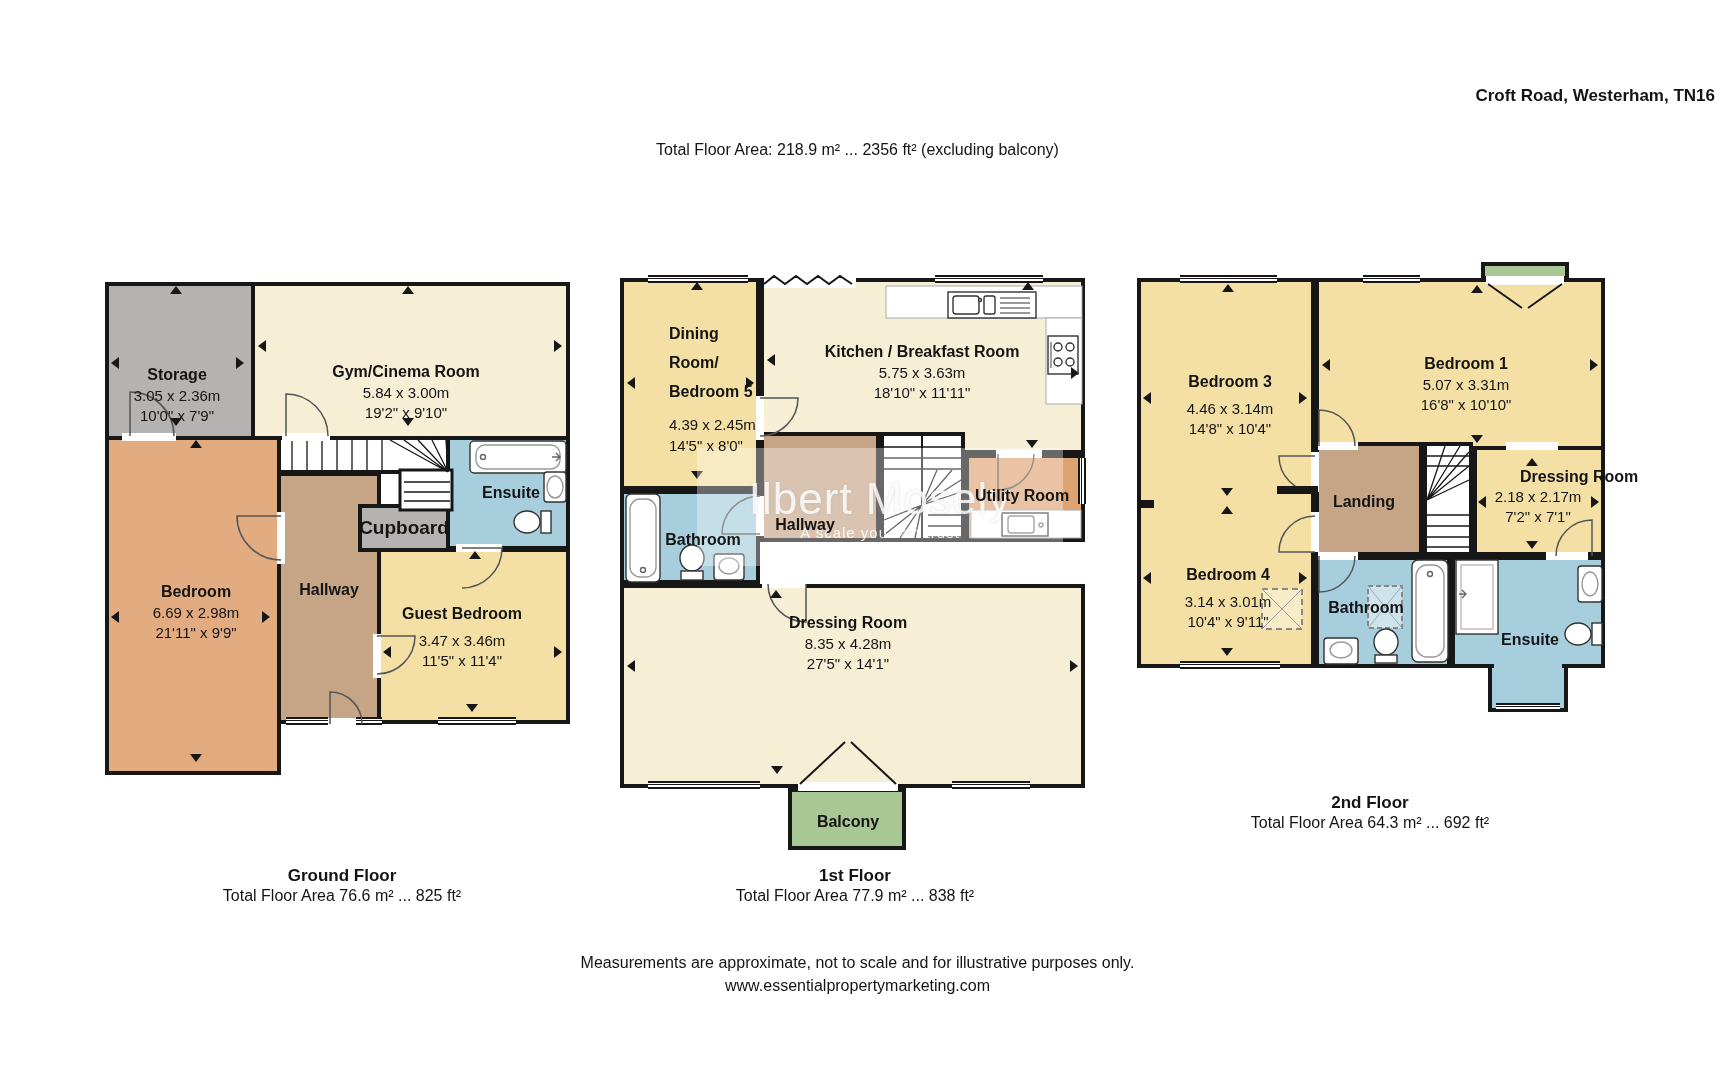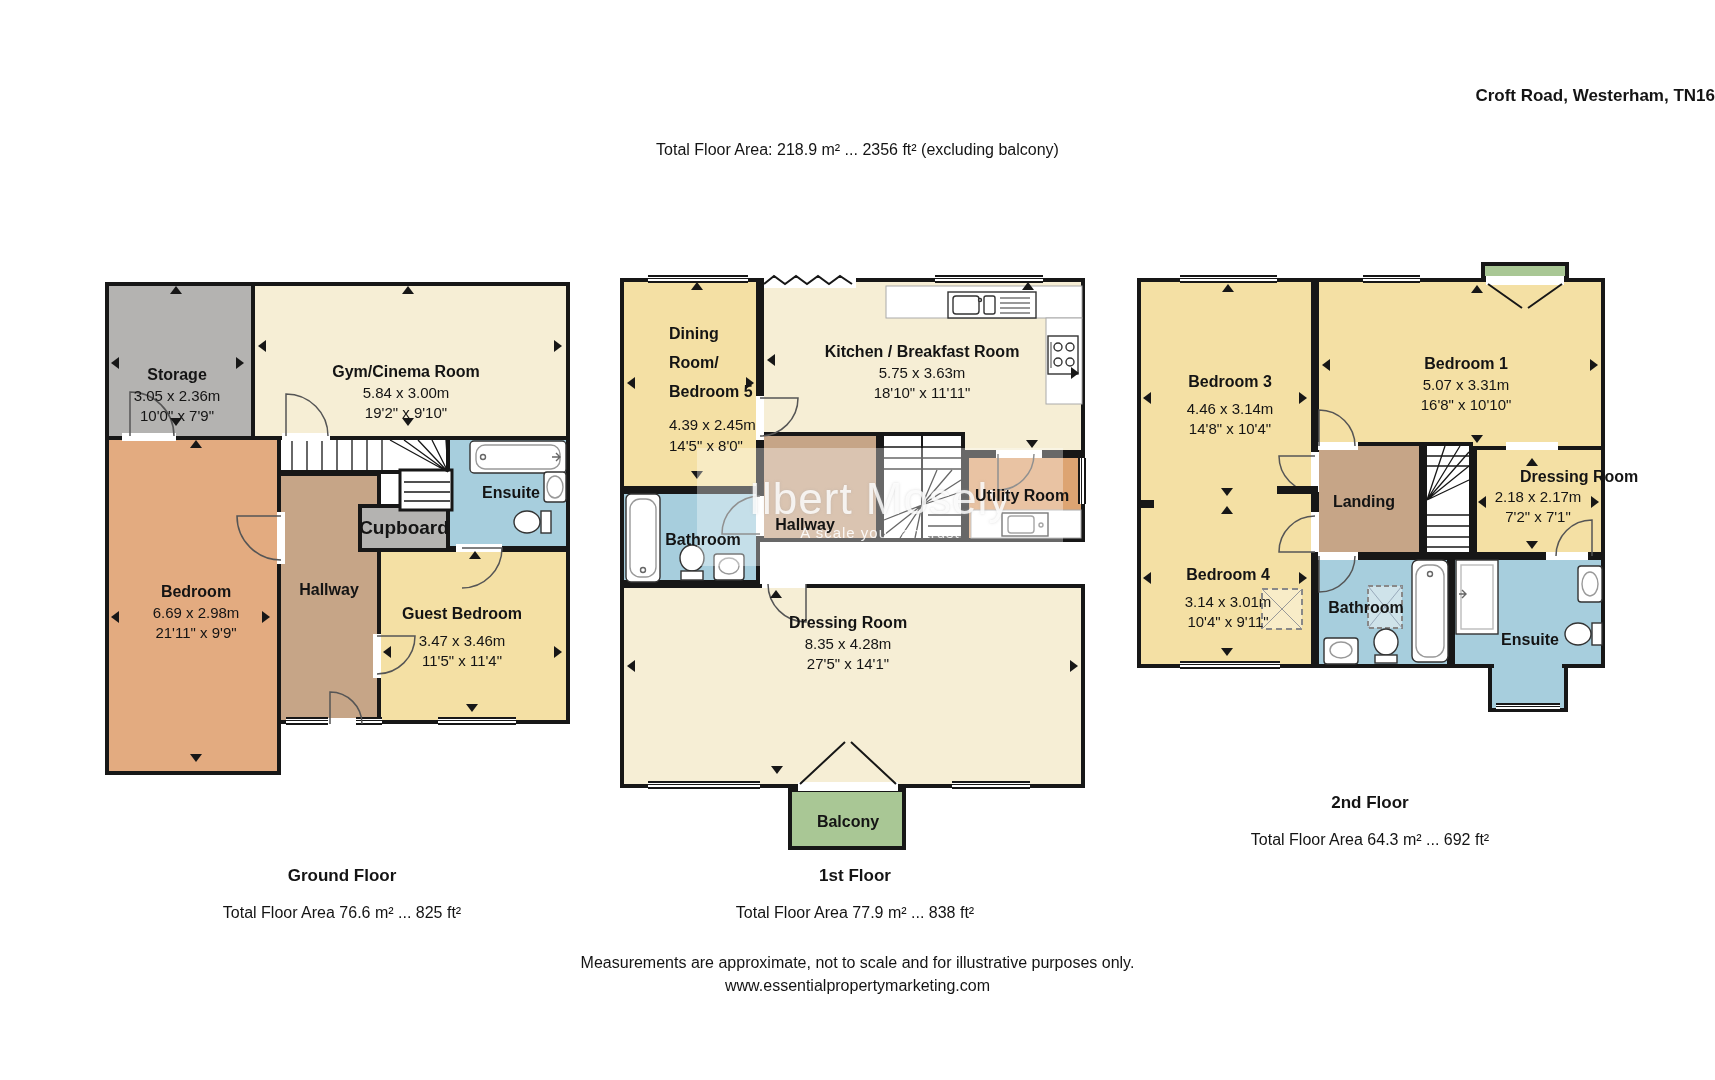--- a/index.html
+++ b/index.html
@@ -15,21 +15,21 @@
   .lbl{position:absolute;transform:translate(-50%,-50%);text-align:center;line-height:1.35;white-space:nowrap;z-index:30;}
   .rname{font-size:16px;font-weight:700;}
   .rdim{font-size:15px;}
   .lbl-left{position:absolute;text-align:left;z-index:30;}
   .lbl-left .rname{line-height:1.8;}
   .small-lbl{font-size:19px;font-weight:700;}
   .win-h{position:absolute;height:8px;z-index:20;background:linear-gradient(to bottom,#171717 0,#171717 2px,#fff 2px,#fff 3.5px,#171717 3.5px,#171717 4.5px,#fff 4.5px,#fff 6px,#171717 6px,#171717 8px);}
   .win-v{position:absolute;width:8px;z-index:20;background:linear-gradient(to right,#171717 0,#171717 2px,#fff 2px,#fff 3.5px,#171717 3.5px,#171717 4.5px,#fff 4.5px,#fff 6px,#171717 6px,#171717 8px);}
   .floor-cap{position:absolute;width:400px;text-align:center;z-index:30;}
   .cap1{font-size:17px;font-weight:700;}
-  .cap2{font-size:16px;margin-top:18px;}
+  .cap2{font-size:16px;margin-top:1px;}
   .disclaimer{position:absolute;left:0;right:0;top:951px;text-align:center;font-size:16px;line-height:1.45;}
   .overlay{position:absolute;left:0;top:0;z-index:25;pointer-events:none;}
   .wm{position:absolute;left:697px;top:448px;width:366px;height:118px;z-index:28;
       background:rgba(255,255,255,0.35);display:flex;flex-direction:column;align-items:center;justify-content:center;}
   .wm1{font-size:44px;font-weight:400;color:rgba(255,255,255,0.82);letter-spacing:1px;text-shadow:0 0 3px rgba(160,160,160,0.35);}
   .wm2{font-size:15px;color:rgba(255,255,255,0.88);letter-spacing:1px;margin-top:0px;}
 </style>
 </head>
 <body>
 

